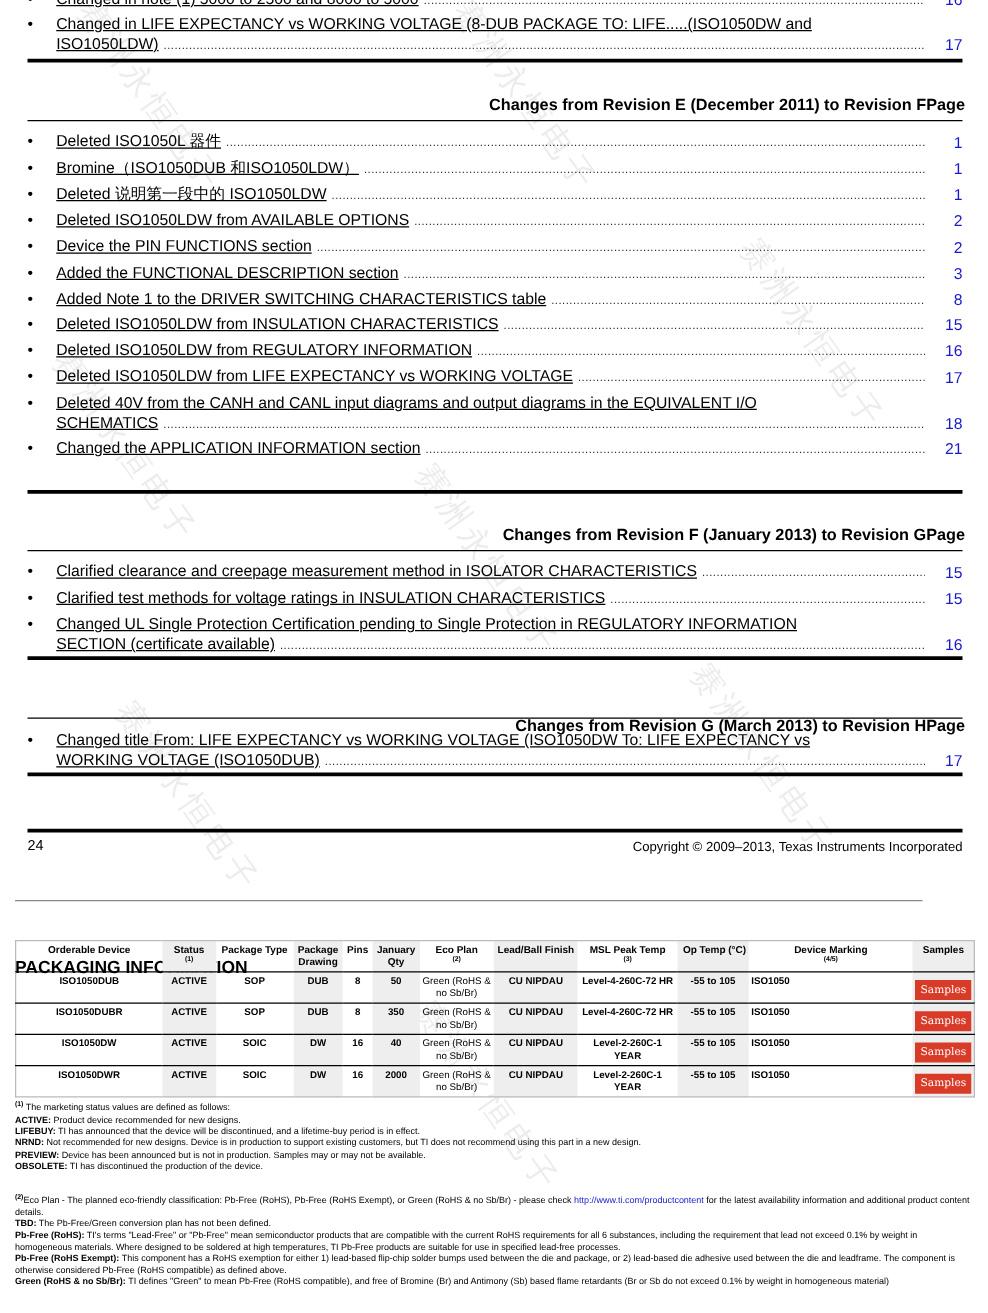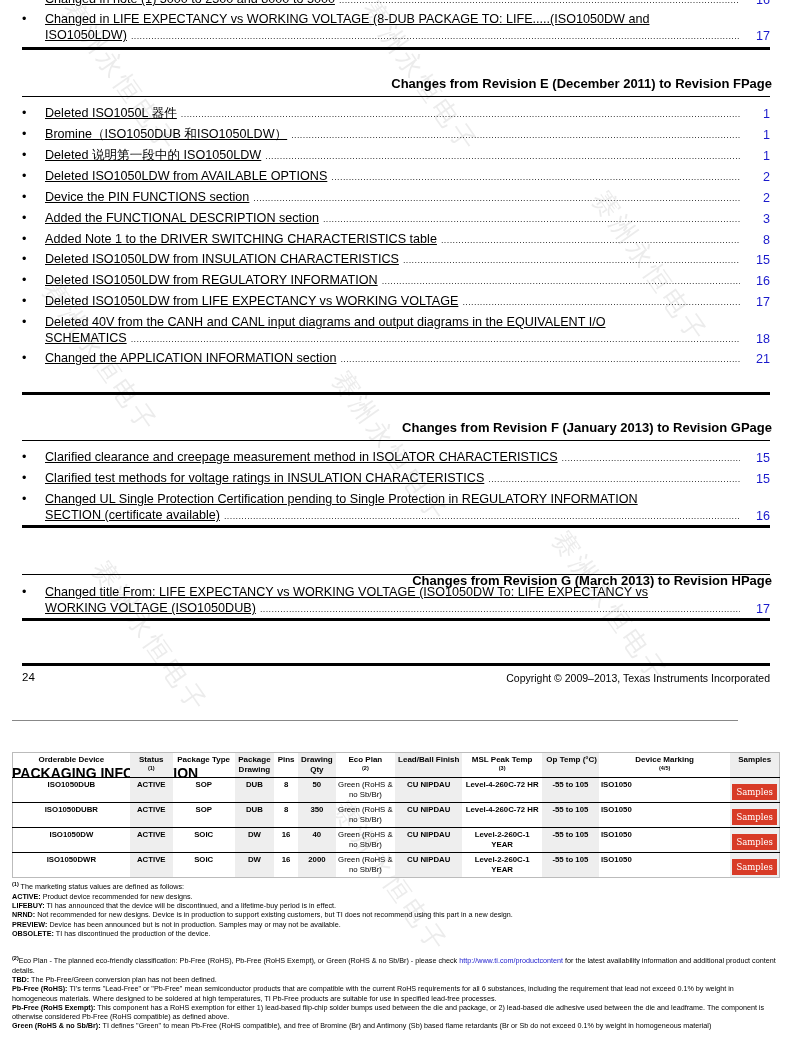--- a/index.html
+++ b/index.html
@@ -287,21 +287,21 @@
   <div class="pkg-title">PACKAGING INFORMATION</div>
 
   <table class="pkg">
     <thead>
       <tr>
         <th style="width:118px;"><span>Orderable Device</span></th>
         <th class="shade" style="width:40px;"><span>Status</span><span class="fn">(1)</span></th>
         <th style="width:60px;"><span>Package Type</span></th>
         <th class="shade" style="width:36px;"><span>Package Drawing</span></th>
         <th style="width:20px;"><span>Pins</span></th>
-        <th class="shade" style="width:34px;"><span>Drawing Qty</span></th>
+        <th class="shade" style="width:34px;"><span>January Qty</span></th>
         <th style="width:58px;"><span>Eco Plan</span><span class="fn">(2)</span></th>
         <th class="shade" style="width:66px;"><span>Lead/Ball Finish</span></th>
         <th style="width:80px;"><span>MSL Peak Temp</span><span class="fn">(3)</span></th>
         <th class="shade" style="width:56px;text-align:right;"><span>Op Temp (°C)</span></th>
         <th style="width:136px;"><span>Device Marking</span><span class="fn">(4/5)</span></th>
         <th class="shade" style="width:44px;"><span>Samples</span></th>
       </tr>
     </thead>
     <tbody id="pkg-body">
         <tr>

